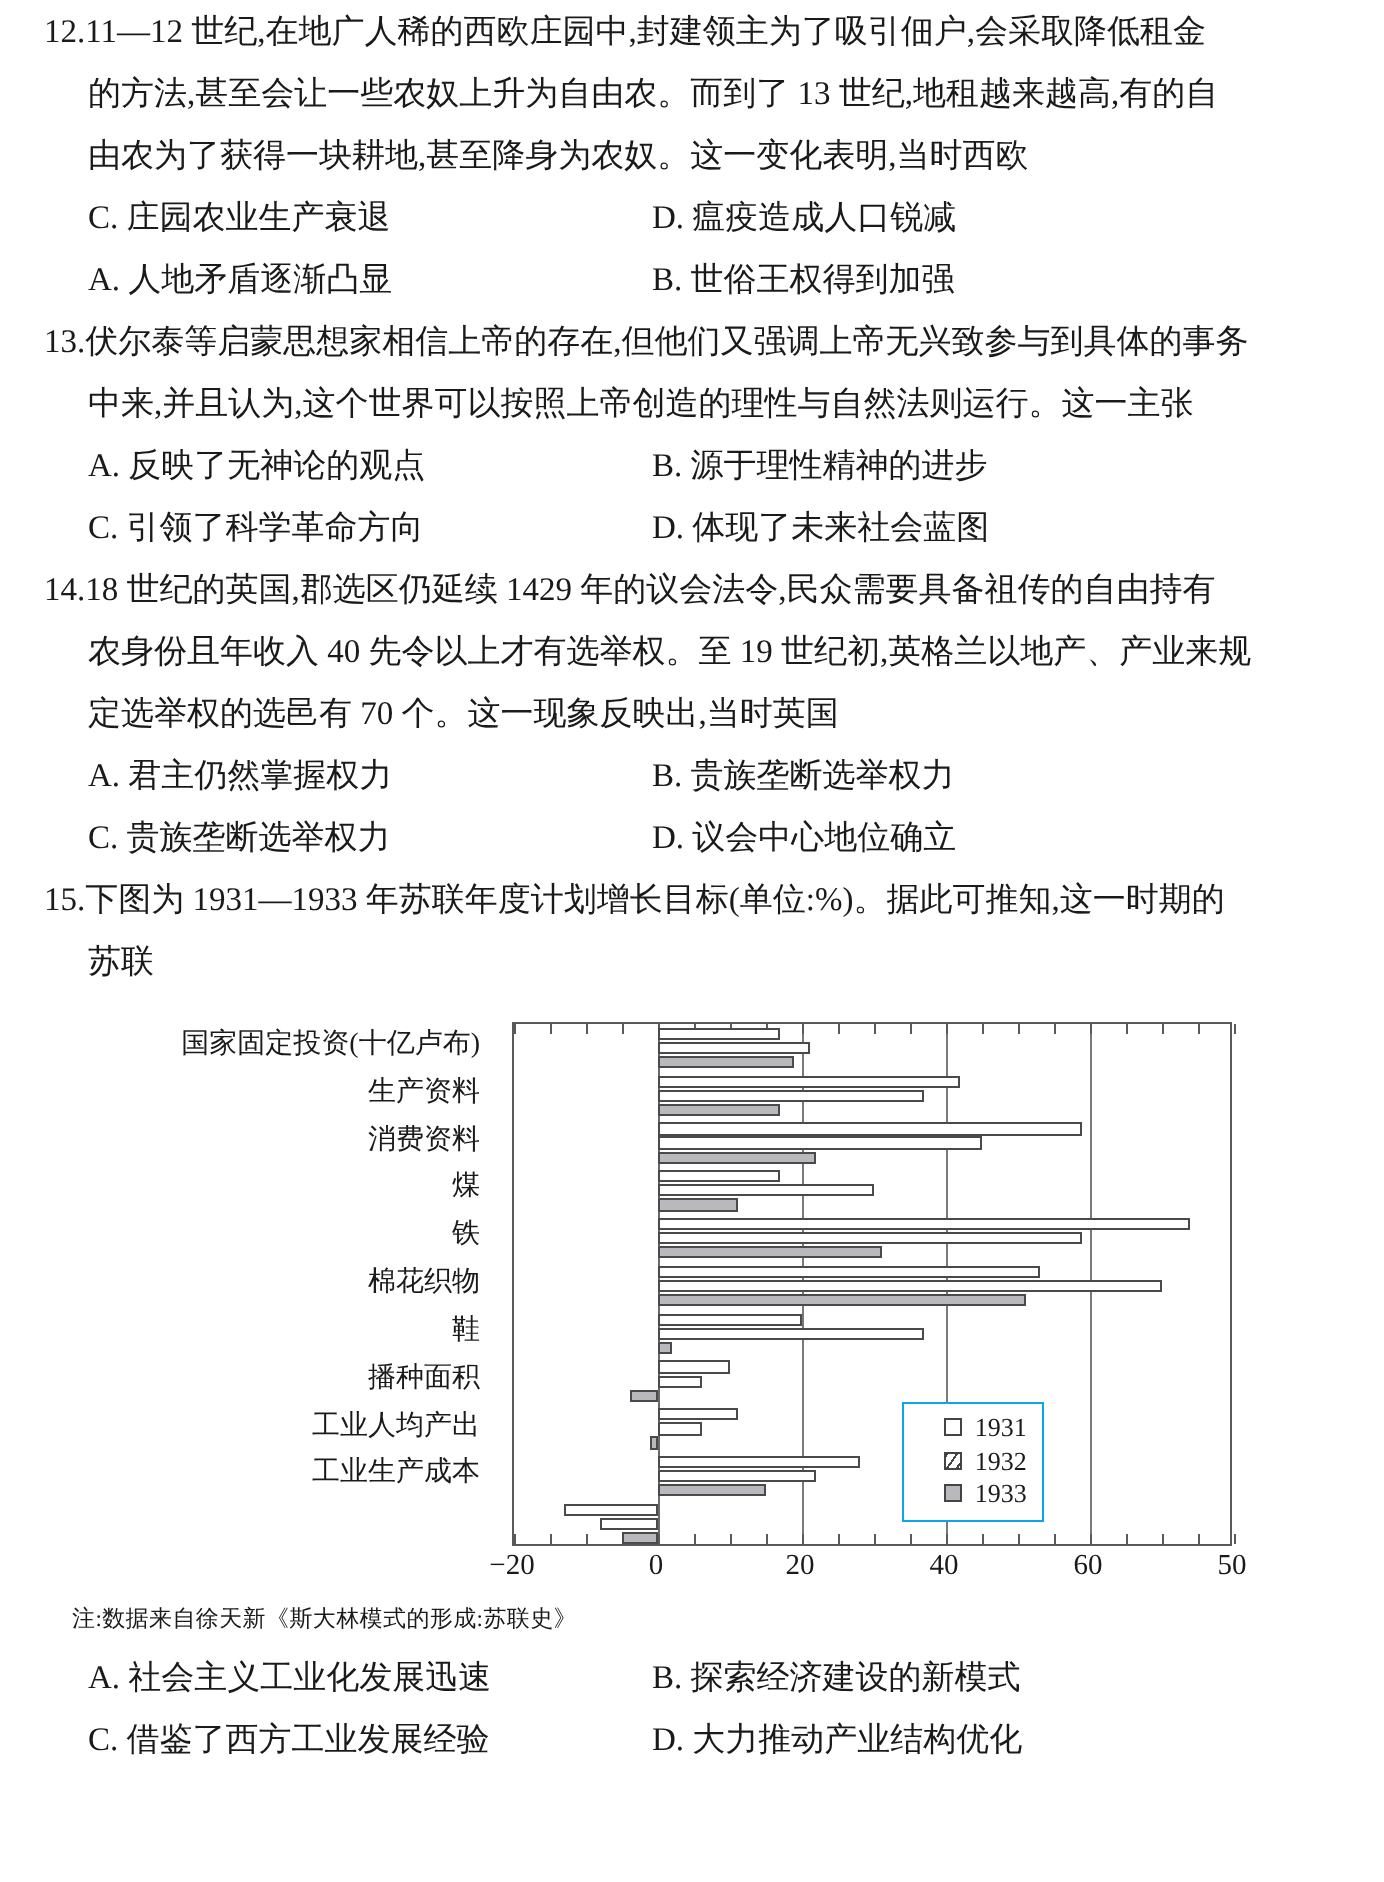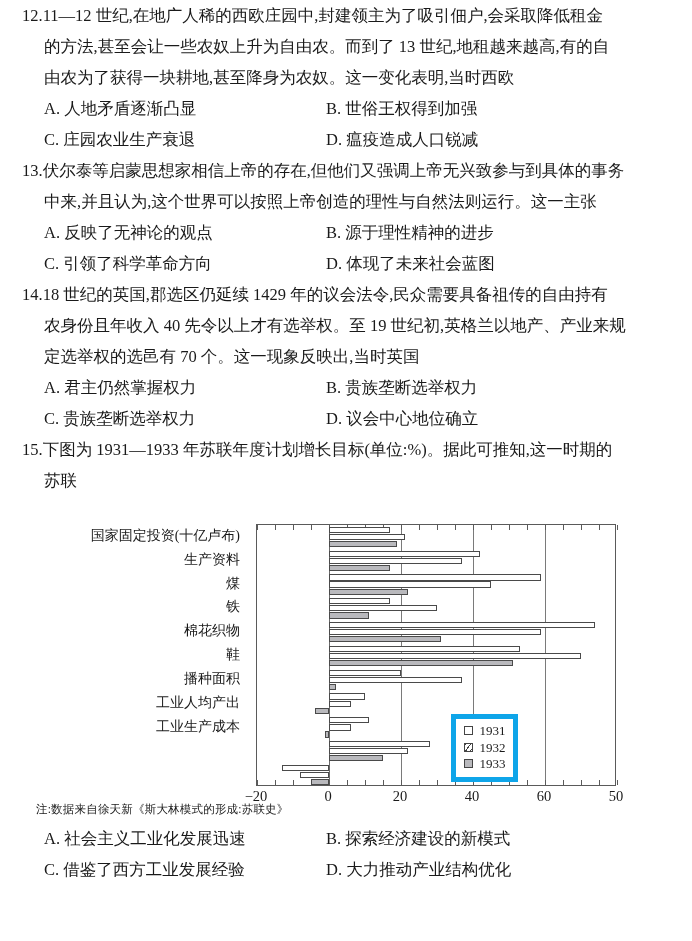--- a/index.html
+++ b/index.html
@@ -18,66 +18,66 @@
   .q-line { display:block; }
   .indent { display:block; text-indent:0; padding-left:22px; }
 
   .opts { padding-left:22px; }
   .opt-row { display:flex; font-size:16.5px; line-height:31px; }
   .opt-a { width:282px; flex:0 0 282px; }
   .opt-b { flex:1 1 auto; }
 
   
   .chart-wrap { position:relative; width:692px; height:300px; margin-top:4px; }
-  .chart { position:absolute; left:0; top:16px; width:692px; height:290px; }
+  .chart { position:absolute; left:0; top:3px; width:692px; height:290px; }
   .cat-labels { position:absolute; left:0; top:0; width:248px; }
   .cat { font-size:14px; line-height:22.4px; height:22.4px; text-align:right; padding-right:8px;
          white-space:nowrap; }
   .plot { position:absolute; left:256px; top:8px; width:360px; height:262px;
           border:1.1px solid #5a5a5a; box-sizing:border-box; background:#fff; }
   .gridline { position:absolute; top:0; bottom:0; width:1px; background:#7a7a7a; }
   .zeroline { position:absolute; top:0; bottom:0; width:1.2px; background:#6a6a6a; }
   .tick { position:absolute; top:0; width:1px; height:5px; background:#5a5a5a; }
   .btick { position:absolute; bottom:0; width:1px; height:5px; background:#5a5a5a; }
   .bar { position:absolute; height:6.2px; box-sizing:border-box; border:1px solid #4a4a4a; }
   .bar.y1931 { background:#ffffff; }
   .bar.y1932 { background:#ffffff; }
   .bar.y1933 { background:#b9b9bd; }
   .hatch {
     background-image:repeating-linear-gradient(115deg,#4a4a4a 0 1px,rgba(0,0,0,0) 1px 5px);
   }
   .xaxis-labels { position:absolute; left:256px; top:272px; width:360px; height:22px; }
   .xlab { position:absolute; font-size:14.5px; transform:translateX(-50%); top:0; white-space:nowrap; }
-  .legend { position:absolute; border:5px solid #0ea5e9; background:#fff; padding:3px 8px 4px 8px; }
+  .legend { position:absolute; border:1px solid #0ea5e9; background:#fff; padding:3px 8px 4px 20px; }
   .leg-row { display:flex; align-items:center; font-size:13px; line-height:15px; margin:1.5px 0; }
   .leg-box { width:9px; height:9px; border:1px solid #444; margin-right:6px; box-sizing:border-box; }
   .leg-box.b1931 { background:#fff; }
   .leg-box.b1932 { background:#fff; background-image:repeating-linear-gradient(125deg,#444 0 1px,rgba(0,0,0,0) 1px 4px); }
   .leg-box.b1933 { background:#b9b9bd; }
   .note { font-size:11.5px; padding-left:36px; margin-top:2px; letter-spacing:.2px; }
 </style>
 </head>
 <body>
 
 <div class="page">
 
   <div class="q">
     <div class="q-body">
       <span class="q-line"><span class="q-num">12.</span><span>11—12 世纪,在地广人稀的西欧庄园中,封建领主为了吸引佃户,会采取降低租金</span></span>
       <span class="q-line indent">的方法,甚至会让一些农奴上升为自由农。而到了 13 世纪,地租越来越高,有的自</span>
       <span class="q-line indent">由农为了获得一块耕地,甚至降身为农奴。这一变化表明,当时西欧</span>
     </div>
     <div class="opts">
       <div class="opt-row">
+        <div class="opt-a">C. 庄园农业生产衰退</div>
+        <div class="opt-b">D. 瘟疫造成人口锐减</div>
+      </div>
+      <div class="opt-row">
         <div class="opt-a">A. 人地矛盾逐渐凸显</div>
         <div class="opt-b">B. 世俗王权得到加强</div>
-      </div>
-      <div class="opt-row">
-        <div class="opt-a">C. 庄园农业生产衰退</div>
-        <div class="opt-b">D. 瘟疫造成人口锐减</div>
       </div>
     </div>
   </div>
 
   <div class="q">
     <div class="q-body">
       <span class="q-line"><span class="q-num">13.</span><span>伏尔泰等启蒙思想家相信上帝的存在,但他们又强调上帝无兴致参与到具体的事务</span></span>
       <span class="q-line indent">中来,并且认为,这个世界可以按照上帝创造的理性与自然法则运行。这一主张</span>
     </div>
     <div class="opts">
@@ -115,20 +115,21 @@
       <span class="q-line"><span class="q-num">15.</span><span>下图为 1931—1933 年苏联年度计划增长目标(单位:%)。据此可推知,这一时期的</span></span>
       <span class="q-line indent">苏联</span>
     </div>
   </div>
 
   <div class="chart-wrap">
     <div class="chart">
       <div class="cat-labels" id="cat-labels" style="padding-top: 8px;">
           <div class="cat" style="height: 23.8182px; line-height: 23.8182px;">国家固定投资(十亿卢布)</div>
           <div class="cat" style="height: 23.8182px; line-height: 23.8182px;">生产资料</div>
+          <div class="cat" style="height: 23.8182px; line-height: 23.8182px;">消费资料</div>
           <div class="cat" style="height: 23.8182px; line-height: 23.8182px;">煤</div>
           <div class="cat" style="height: 23.8182px; line-height: 23.8182px;">铁</div>
           <div class="cat" style="height: 23.8182px; line-height: 23.8182px;">棉花织物</div>
           <div class="cat" style="height: 23.8182px; line-height: 23.8182px;">鞋</div>
           <div class="cat" style="height: 23.8182px; line-height: 23.8182px;">播种面积</div>
           <div class="cat" style="height: 23.8182px; line-height: 23.8182px;">工业人均产出</div>
           <div class="cat" style="height: 23.8182px; line-height: 23.8182px;">工业生产成本</div>
         </div>
       <div class="plot" id="plot">
           <div class="zeroline" style="left: 72px;"></div>

